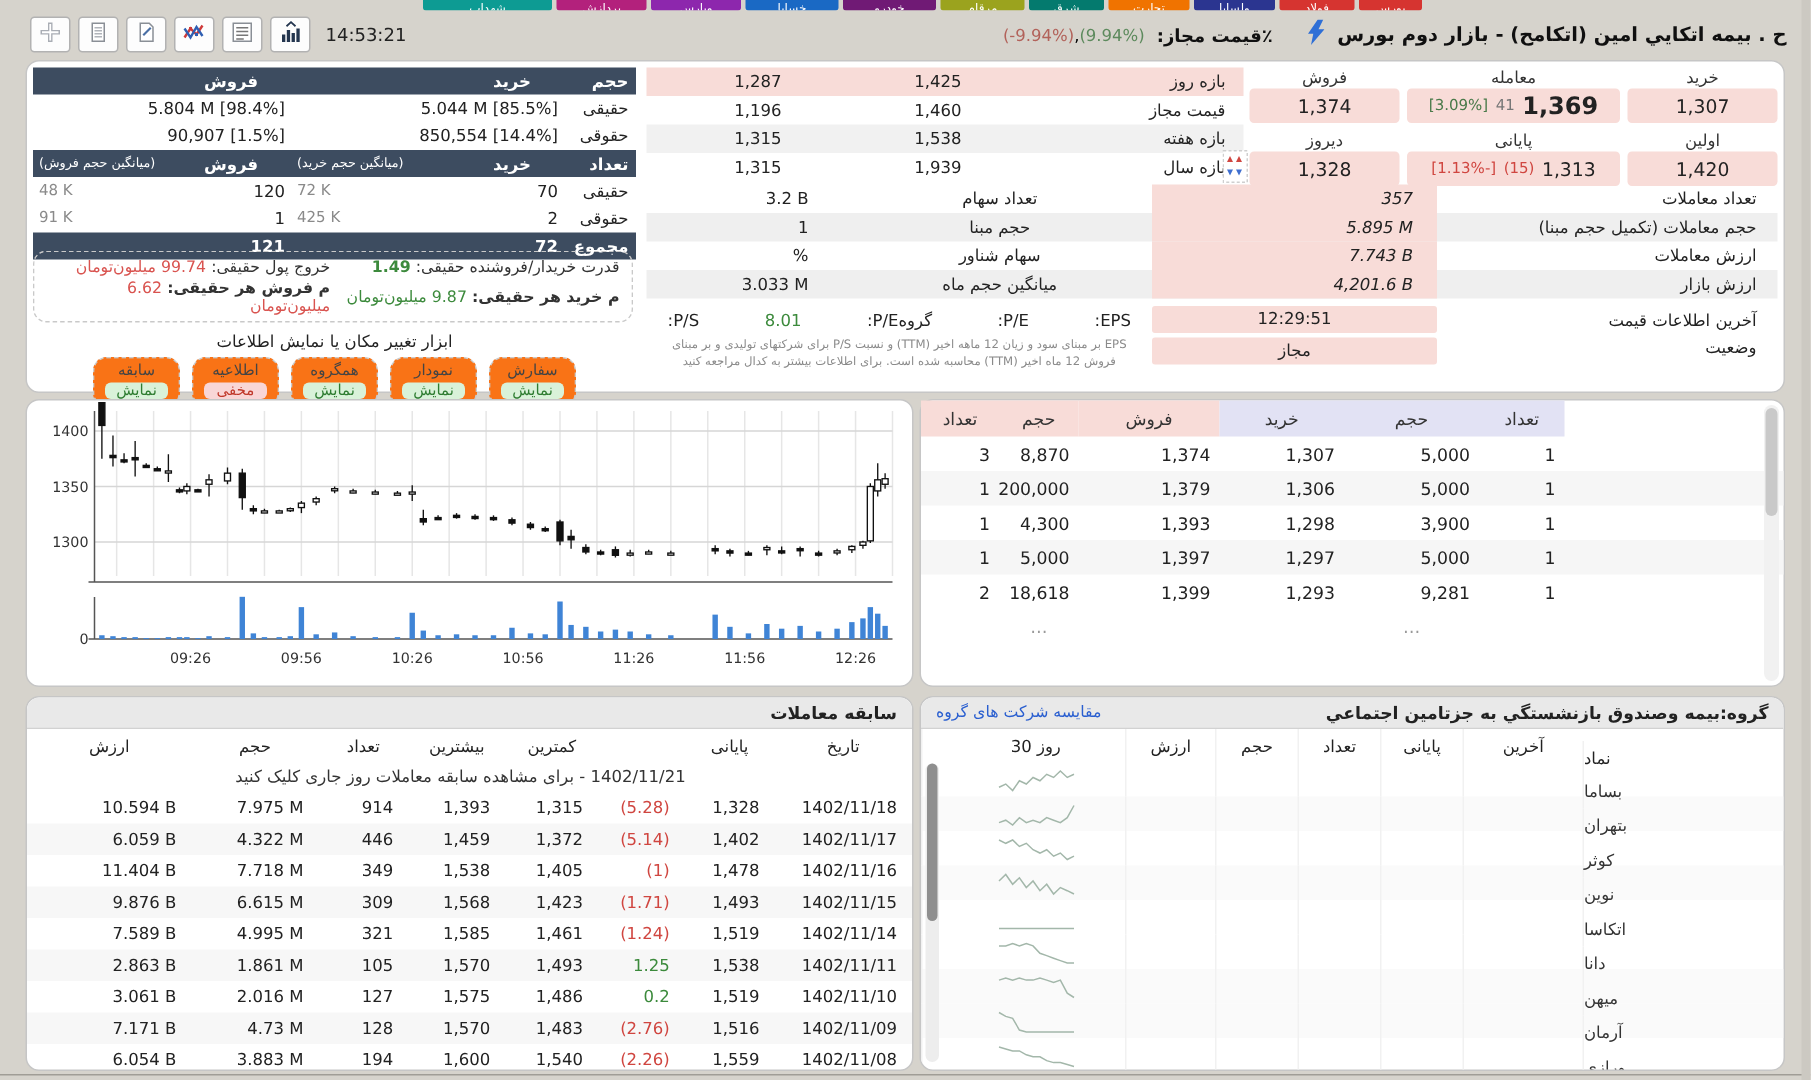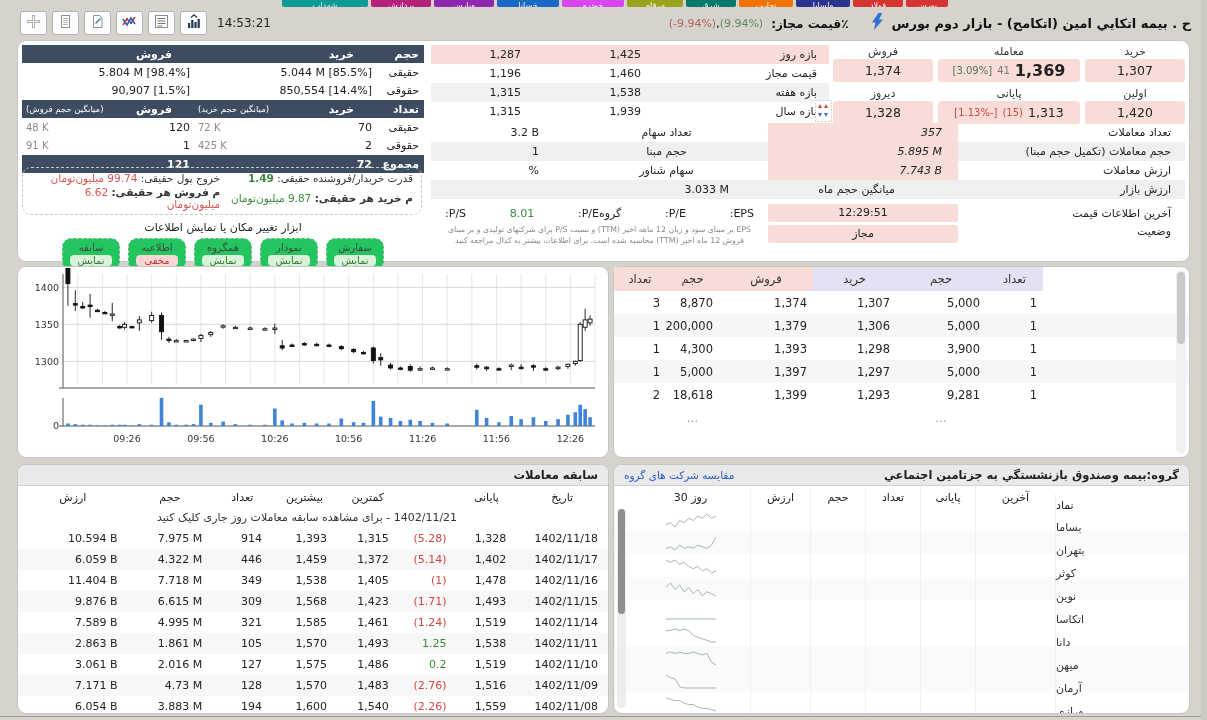--- a/index.html
+++ b/index.html
@@ -39,21 +39,21 @@
 
   
   .pw{position:absolute;left:4px;top:126px;width:400px;height:48px;border:1px dashed #c9c9c9;border-radius:9px;direction:rtl;display:grid;grid-template-columns:1.02fr 1fr;align-items:center;font-size:10.5px;padding:3px 8px;box-sizing:border-box;color:#333;}
   .pw b.green,.green{color:#3c8a3c;}
   .red{color:#d9534f;}
 
   
   .tools{position:absolute;left:4px;top:180px;width:402px;direction:rtl;text-align:center;}
   .tools-title{font-size:11px;color:#222;margin-bottom:4px;}
   .chips{display:flex;direction:rtl;justify-content:center;gap:8px;}
-  .chip{border:1px dashed #cbcbcb;border-radius:9px;padding:3px 7px 4px;font-size:10px;color:#444;min-width:42px;background:#22c55e;cursor:default;}
+  .chip{border:1px dashed #cbcbcb;border-radius:9px;padding:3px 7px 4px;font-size:10px;color:#444;min-width:42px;background:#f97316;cursor:default;}
   .chip .st{margin-top:2px;border-radius:4px;padding:0 3px;}
   .st.show{background:#d9f2d9;color:#2f7d32;}
   .st.hide{background:#f9d6d6;color:#c0392b;}
 
   
   .ranges{position:absolute;left:413px;top:4px;width:398px;}
   .rg-row{display:flex;direction:rtl;height:19px;align-items:center;font-size:11px;color:#222;}
   .rg-lbl{width:150px;padding-right:12px;text-align:right;box-sizing:border-box;}
   .rg-high,.rg-low{width:120px;direction:ltr;text-align:right;padding-right:38px;box-sizing:border-box;}
   .rg-hl{background:#f8dcd8;}
@@ -140,21 +140,21 @@
       </div>
       <div class="tab" style="width: 60px; background: rgb(179, 33, 124);">
         <span>پردازش</span>
       </div>
       <div class="tab" style="width: 60px; background: rgb(141, 39, 173);">
         <span>وپارس</span>
       </div>
       <div class="tab" style="width: 62px; background: rgb(26, 105, 196);">
         <span>خساپا</span>
       </div>
-      <div class="tab" style="width: 62px; background: #d946ef;">
+      <div class="tab" style="width: 62px; background: #701a75;">
         <span>خودرو</span>
       </div>
       <div class="tab" style="width: 56px; background: rgb(155, 163, 30);">
         <span>مرقام</span>
       </div>
       <div class="tab" style="width: 50px; background: rgb(4, 122, 110);">
         <span>شرق</span>
       </div>
       <div class="tab" style="width: 54px; background: rgb(240, 115, 0);">
         <span>تجارت</span>
@@ -417,20 +417,21 @@
           <div class="st-mval">1</div>
         </div>
         <div class="st-row">
           <div class="st-rlbl">ارزش معاملات</div>
           <div class="st-pink">7.743 B</div>
           <div class="st-mlbl">سهام شناور</div>
           <div class="st-mval">%</div>
         </div>
         <div class="st-row st-alt">
           <div class="st-rlbl">ارزش بازار</div>
+          <div class="st-pink">4,201.6 B</div>
           <div class="st-mlbl">میانگین حجم ماه</div>
           <div class="st-mval">3.033 M</div>
         </div>
       </div>
 
     <div class="ratios">
       <div class="rt-row" style="height:20px">
         <div class="rt-rlbl">آخرین اطلاعات قیمت</div>
         <div class="rt-pink">12:29:51</div>
         <div class="rt-items">

